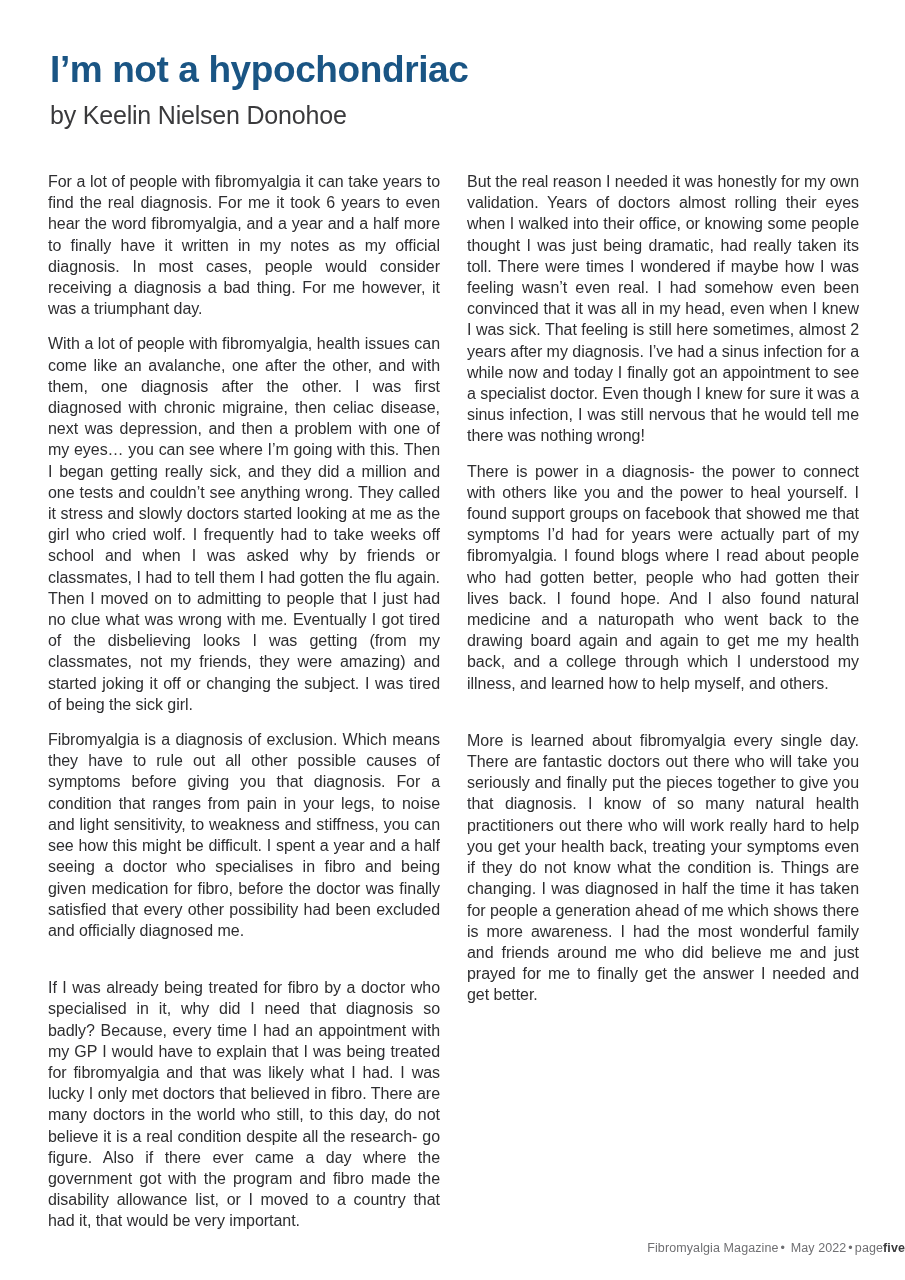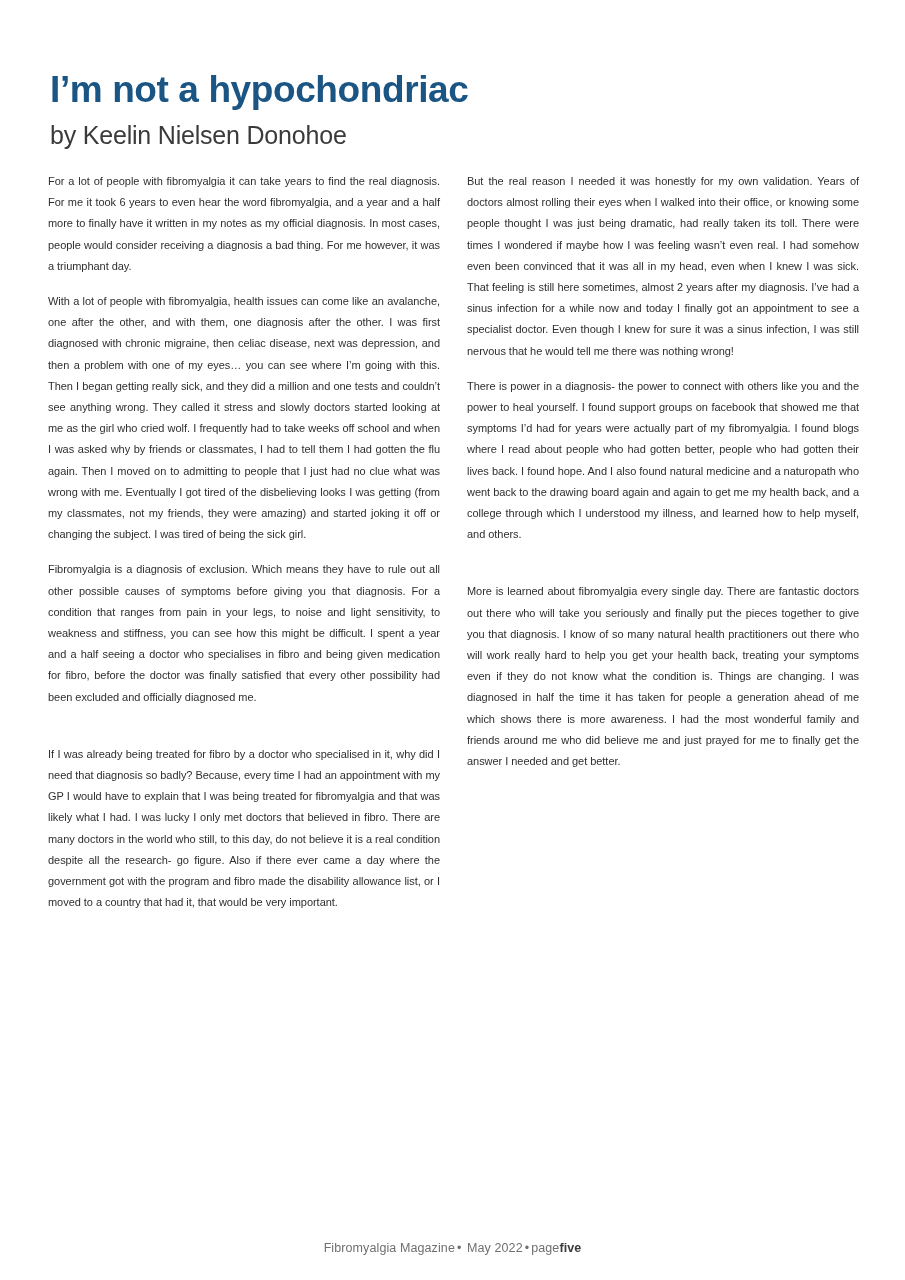--- a/index.html
+++ b/index.html
@@ -20,21 +20,21 @@
     height: 1280px;
     box-sizing: border-box;
     background: #ffffff;
     overflow: hidden;
   }
 
   
   .masthead {
     position: absolute;
     left: 50px;
-    top: 68px;
+    top: 48px;
     width: 810px;
   }
   .article-title {
     margin: 0;
     font-family: "Liberation Sans", sans-serif;
     font-size: 37px;
     line-height: 44px;
     font-weight: bold;
     letter-spacing: -0.4px;
     color: #1a5584;
@@ -60,40 +60,40 @@
     gap: 27px;
     align-items: flex-start;
   }
   .column {
     width: 392px;
     flex: 0 0 392px;
   }
   .column p {
     margin: 0 0 14px 0;
     font-family: "Liberation Sans", sans-serif;
-    font-size: 11px;
+    font-size: 16px;
     line-height: 21.2px;
     color: #2e2e30;
     text-align: justify;
     text-justify: inter-word;
     hyphens: none;
     letter-spacing: -0.04px;
   }
   .column p:last-child {
     margin-bottom: 0;
     margin-top: 36px;
   }
 
   
   .footer {
     position: absolute;
     left: 0;
     top: 1238px;
     width: 905px;
-    text-align: center;
+    text-align: right;
   }
   .footer-line {
     display: inline-block;
     font-family: "Liberation Sans", sans-serif;
     font-size: 12.5px;
     line-height: 16px;
     color: #6f6f72;
     letter-spacing: 0.1px;
     white-space: pre;
   }

